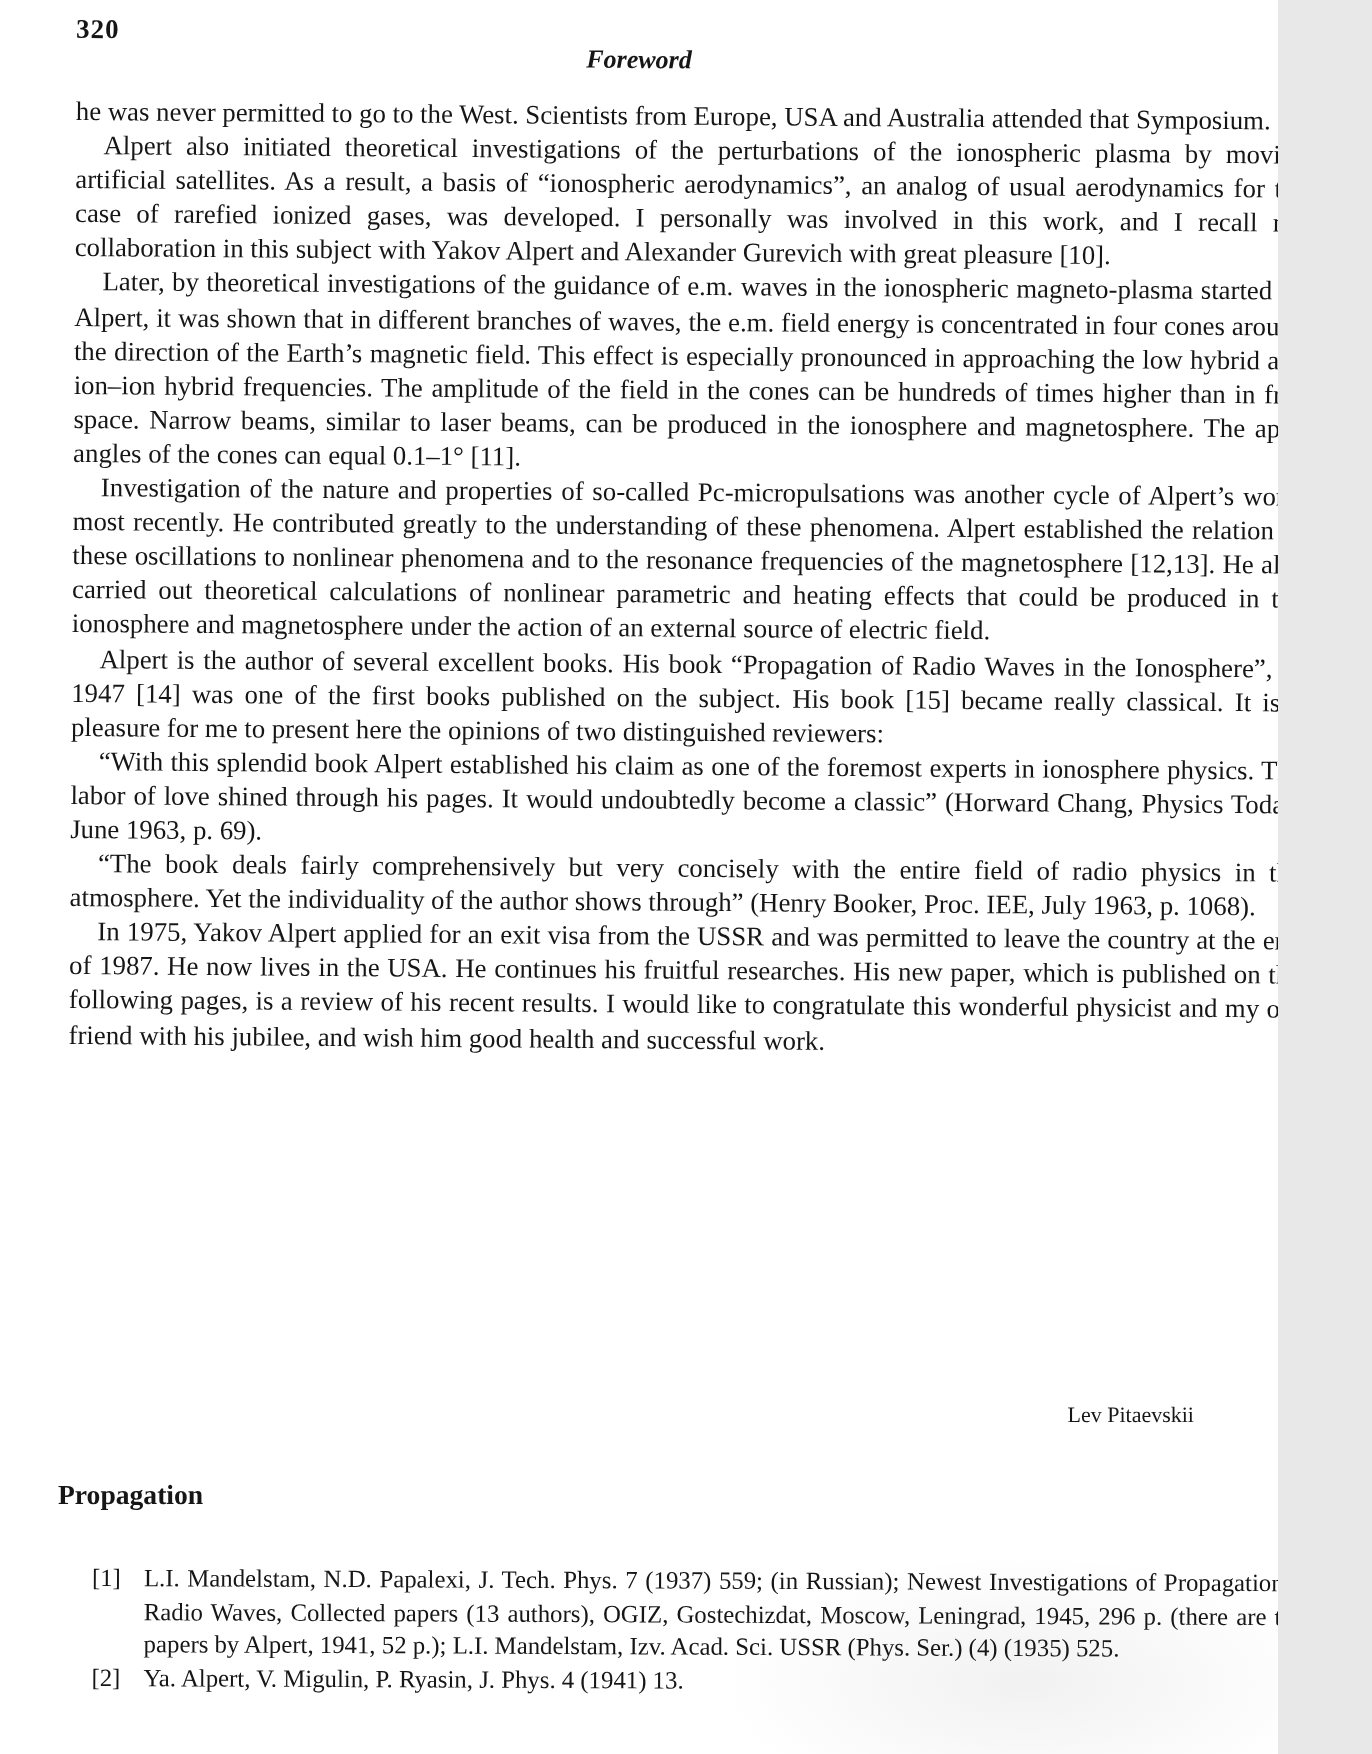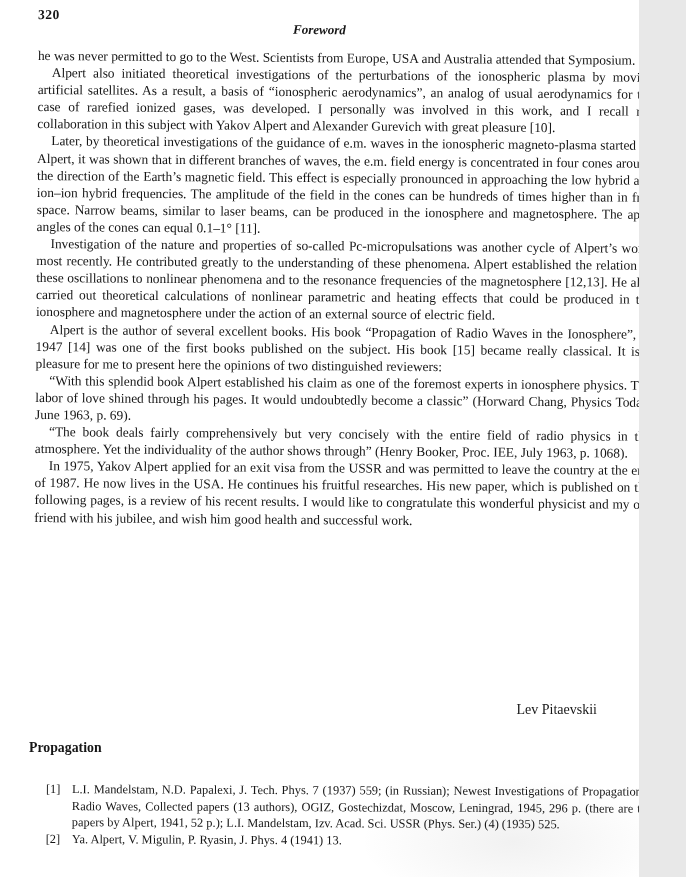--- a/index.html
+++ b/index.html
@@ -51,21 +51,21 @@
     margin: 0;
     text-indent: 14px;
   }
   .body-text p.no-indent {
     text-indent: 0;
   }
   .signature {
     position: absolute;
     right: 42px;
     top: 702px;
-    font-size: 14px;
+    font-size: 11px;
   }
   .ref-heading {
     position: absolute;
     left: 29px;
     top: 740px;
     margin: 0;
     font-size: 13.8px;
     font-weight: bold;
   }
   .ref-list {

